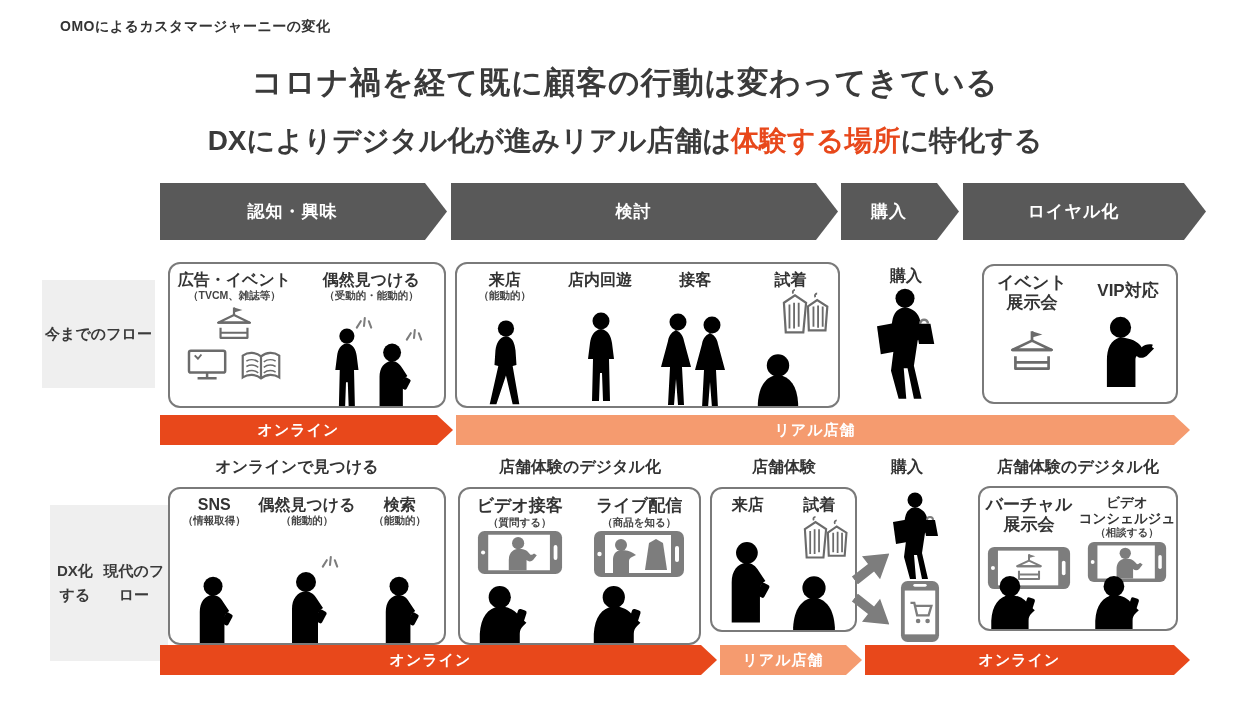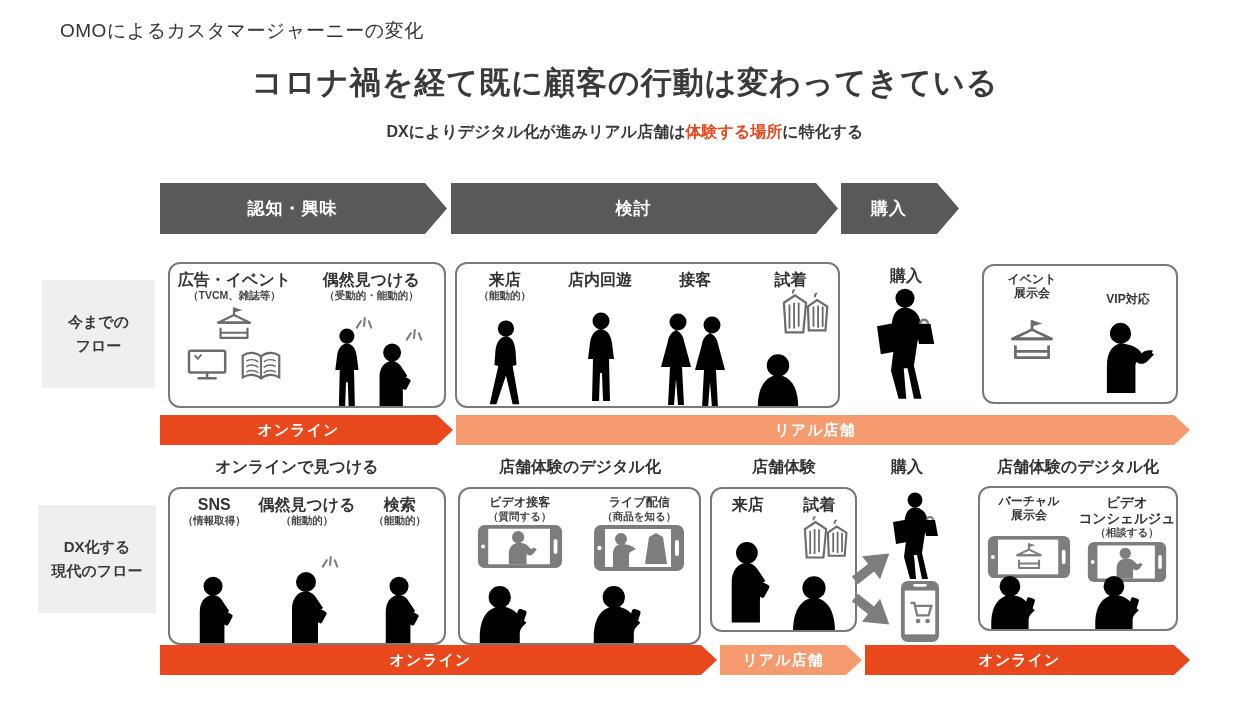--- a/index.html
+++ b/index.html
@@ -1,61 +1,61 @@
 <!DOCTYPE html>
 <html style="--stage-gray: #595959; --online-orange: #E8481B; --real-store-salmon: #F59B6F; --silhouette: #7D7D7D; --highlight: #E8481B;"><head>
 <meta charset="utf-8">
 <style>
 *{margin:0;padding:0;box-sizing:border-box}
 html,body{background:#fff}
 body{font-family:"Liberation Sans","DejaVu Sans",sans-serif;color:#333}
 .canvas{position:relative;width:1250px;height:715px;background:#fff;overflow:hidden}
 
 
-.kicker{position:absolute;left:60px;top:18px;font-size:19px;font-weight:normal;color:#333;letter-spacing:.5px}
+.kicker{position:absolute;left:60px;top:18px;font-size:14px;font-weight:bold;color:#333;letter-spacing:.5px}
 .title{position:absolute;left:0;width:100%;top:62px;text-align:center;font-size:31px;font-weight:bold;color:#3a3a3a;letter-spacing:1px}
-.subtitle{position:absolute;left:0;width:100%;top:122px;text-align:center;font-size:16px;font-weight:bold;color:#3a3a3a}
+.subtitle{position:absolute;left:0;width:100%;top:122px;text-align:center;font-size:28px;font-weight:bold;color:#3a3a3a}
 .subtitle .hl{color:var(--highlight,#e8481b)}
 
 
-.stage{position:absolute;top:183px;height:51px;background:var(--stage-gray,#595959);color:#fff;font-weight:bold;font-size:17px;display:flex;align-items:center;justify-content:center;padding-right:22px;letter-spacing:1px;clip-path:polygon(0 0,calc(100% - 22px) 0,100% 50%,calc(100% - 22px) 100%,0 100%)}
+.stage{position:absolute;top:183px;height:57px;background:var(--stage-gray,#595959);color:#fff;font-weight:bold;font-size:17px;display:flex;align-items:center;justify-content:center;padding-right:22px;letter-spacing:1px;clip-path:polygon(0 0,calc(100% - 22px) 0,100% 50%,calc(100% - 22px) 100%,0 100%)}
 #stage-0{left:160px;width:287px}
 #stage-1{left:451px;width:387px}
 #stage-2{left:841px;width:118px}
 #stage-3{left:963px;width:243px}
 
 
 .chan{position:absolute;height:30px;color:#fff;font-weight:bold;font-size:15px;display:flex;align-items:center;justify-content:center;padding-right:16px;letter-spacing:1px;clip-path:polygon(0 0,calc(100% - 16px) 0,100% 50%,calc(100% - 16px) 100%,0 100%)}
 .chan.bright{background:var(--online-orange,#e8481b)}
 .chan.light{background:var(--real-store-salmon,#f59b6f)}
 #chan-r1-0{left:160px;top:415px;width:293px}
 #chan-r1-1{left:456px;top:415px;width:734px}
 #chan-r2-0{left:160px;top:645px;width:557px}
 #chan-r2-1{left:720px;top:645px;width:142px}
 #chan-r2-2{left:865px;top:645px;width:325px}
 
 
-.side-label{position:absolute;background:#efefef;color:#3a3a3a;font-weight:bold;font-size:15px;display:flex;flex-direction:column;align-items:center;justify-content:center;text-align:center;line-height:1.6}
+.side-label{position:absolute;background:#efefef;color:#3a3a3a;font-weight:bold;font-size:15px;display:flex;align-items:center;justify-content:center;text-align:center;line-height:1.6}
 #side-1{left:42px;top:280px;width:113px;height:108px}
-#side-2{left:38px;top:505px;width:118px;height:108px}
+#side-2{left:50px;top:505px;width:118px;height:156px}
 
 
 .fbox{position:absolute;background:#fff;border:2px solid #7a7a7a;border-radius:12px;overflow:hidden}
 #b1-1{left:168px;top:262px;width:278px;height:146px}
 #b1-2{left:455px;top:262px;width:385px;height:146px}
 #b1-3{left:982px;top:264px;width:196px;height:140px}
 #b2-1{left:168px;top:487px;width:278px;height:158px}
 #b2-2{left:458px;top:487px;width:243px;height:158px}
 #b2-3{left:710px;top:487px;width:147px;height:145px}
 #b2-4{left:978px;top:486px;width:200px;height:145px}
 
 .cols{display:flex;height:100%}
 .col{flex:1;display:flex;flex-direction:column;align-items:center;padding-top:7px;position:relative}
 .it{font-size:16px;font-weight:bold;color:#333;line-height:1.15;text-align:center;white-space:nowrap}
-.it.sm{font-size:12px}
+.it.sm{font-size:17px}
 .is{font-size:10.5px;font-weight:bold;color:#444;text-align:center;line-height:1.2}
 .people{display:flex;align-items:flex-end;gap:8px;margin-top:auto}
 .fig{position:relative;display:flex;align-items:flex-end}
 .spark{position:absolute;top:-14px;right:-10px}
 .sil{color:var(--silhouette,#7d7d7d)}
 .licon{color:#6b6b6b}
 
 
 .seclabel{position:absolute;top:457px;transform:translateX(-50%);font-size:16px;font-weight:bold;color:#333;white-space:nowrap}
 .plabel{position:absolute;transform:translateX(-50%);font-size:16px;font-weight:bold;color:#333;white-space:nowrap}
@@ -189,20 +189,21 @@
 
 <div class="canvas">
 
   <div class="kicker">OMOによるカスタマージャーニーの変化</div>
   <div class="title">コロナ禍を経て既に顧客の行動は変わってきている</div>
   <div class="subtitle"><span>DXによりデジタル化が進みリアル店舗は</span><span class="hl">体験する場所</span><span>に特化する</span></div>
 
   <div class="stage" id="stage-0">認知・興味</div>
   <div class="stage" id="stage-1">検討</div>
   <div class="stage" id="stage-2">購入</div>
+  <div class="stage" id="stage-3">ロイヤル化</div>
 
   <div class="side-label" id="side-1">
     <span>今までの</span>
     <span>フロー</span>
   </div>
 
   <div class="fbox" id="b1-1">
     <div class="cols">
       <div class="col" style="flex:0 0 47%">
         <div class="it">広告・イベント</div>
@@ -294,21 +295,21 @@
   <div class="fbox" id="b1-3">
     <div class="cols">
       <div class="col">
         <div class="it sm">イベント</div>
         <div class="it sm">展示会</div>
         <svg class="licon" width="56" height="46" style="margin-top:16px">
             <use href="#sym-tent"></use>
           </svg>
       </div>
       <div class="col">
-        <div class="it sm" style="margin-top:20px">VIP対応</div>
+        <div class="it sm" style="margin-top:8px">VIP対応</div>
         <svg class="sil" width="62" height="72" style="margin-top:14px">
             <use href="#sym-woman-gesture"></use>
           </svg>
       </div>
     </div>
   </div>
 
   <div class="chan bright" id="chan-r1-0">オンライン</div>
   <div class="chan light" id="chan-r1-1">リアル店舗</div>
 

